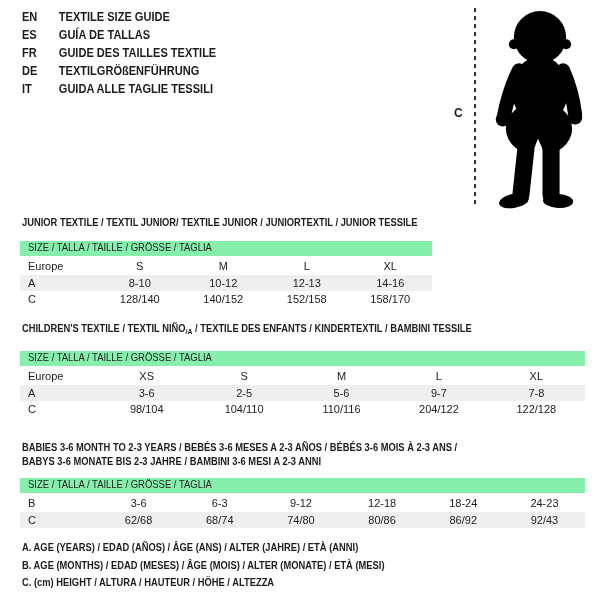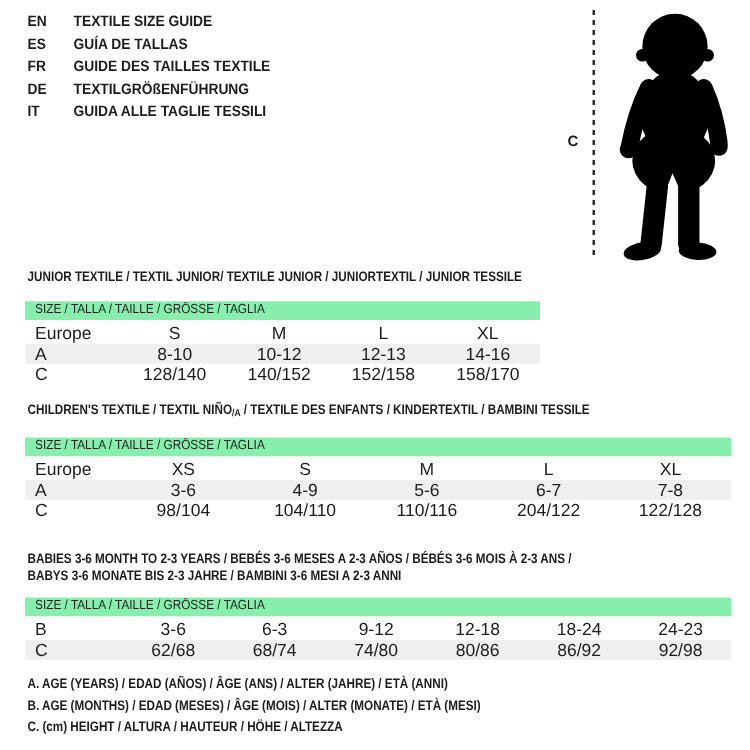--- a/index.html
+++ b/index.html
@@ -23,21 +23,21 @@
   .sec0{top:215px;width:412px;}
   .sec1{top:321px;width:565px;}
   .sec2{top:440px;width:565px;}
   .heading{font-weight:700;font-size:11px;line-height:14px;white-space:nowrap;
            transform:scaleX(.85);transform-origin:0 50%;margin-left:2px;}
   .heading .sub{font-size:8px;vertical-align:-2px;}
   .size-bar{height:15px;background:#86efac;display:flex;align-items:flex-start;
             padding-left:8px;margin-top:12px;margin-bottom:2px;}
   .sec2 .size-bar{margin-top:10px;}
   .size-bar-text{font-size:10.5px;color:#232323;transform:scaleX(.9);transform-origin:0 50%;white-space:nowrap;}
-  .trow{display:flex;height:16.5px;align-items:center;font-size:14px;}
+  .trow{display:flex;height:16.5px;align-items:center;font-size:11px;}
   .trow:nth-child(2){background:#efefef;}
   .lbl{width:70px;padding-left:8px;}
   .cell{flex:1;text-align:center;}
   
   .footnotes{position:absolute;left:22px;top:539px;transform:scaleX(.85);transform-origin:0 0;}
   .fn{font-weight:700;font-size:11px;line-height:17.5px;white-space:nowrap;}
 </style>
 </head>
 <body>
 
@@ -129,23 +129,23 @@
             <span class="lbl">Europe</span>
             <span class="cell">XS</span>
             <span class="cell">S</span>
             <span class="cell">M</span>
             <span class="cell">L</span>
             <span class="cell">XL</span>
           </div>
           <div class="trow">
             <span class="lbl">A</span>
             <span class="cell">3-6</span>
-            <span class="cell">4-9</span>
+            <span class="cell">2-5</span>
             <span class="cell">5-6</span>
-            <span class="cell">6-7</span>
+            <span class="cell">9-7</span>
             <span class="cell">7-8</span>
           </div>
           <div class="trow">
             <span class="lbl">C</span>
             <span class="cell">98/104</span>
             <span class="cell">104/110</span>
             <span class="cell">110/116</span>
             <span class="cell">204/122</span>
             <span class="cell">122/128</span>
           </div>
@@ -167,21 +167,21 @@
             <span class="cell">18-24</span>
             <span class="cell">24-23</span>
           </div>
           <div class="trow">
             <span class="lbl">C</span>
             <span class="cell">62/68</span>
             <span class="cell">68/74</span>
             <span class="cell">74/80</span>
             <span class="cell">80/86</span>
             <span class="cell">86/92</span>
-            <span class="cell">92/98</span>
+            <span class="cell">92/43</span>
           </div>
         </div>
       </section>
     </div>
 
   <div class="footnotes">
       <div class="fn">A. AGE (YEARS) / EDAD (AÑOS) / ÂGE (ANS) / ALTER (JAHRE) / ETÀ (ANNI)</div>
       <div class="fn">B. AGE (MONTHS) / EDAD (MESES) / ÂGE (MOIS) / ALTER (MONATE) / ETÀ (MESI)</div>
       <div class="fn">C. (cm) HEIGHT / ALTURA / HAUTEUR / HÖHE / ALTEZZA</div>
     </div>

